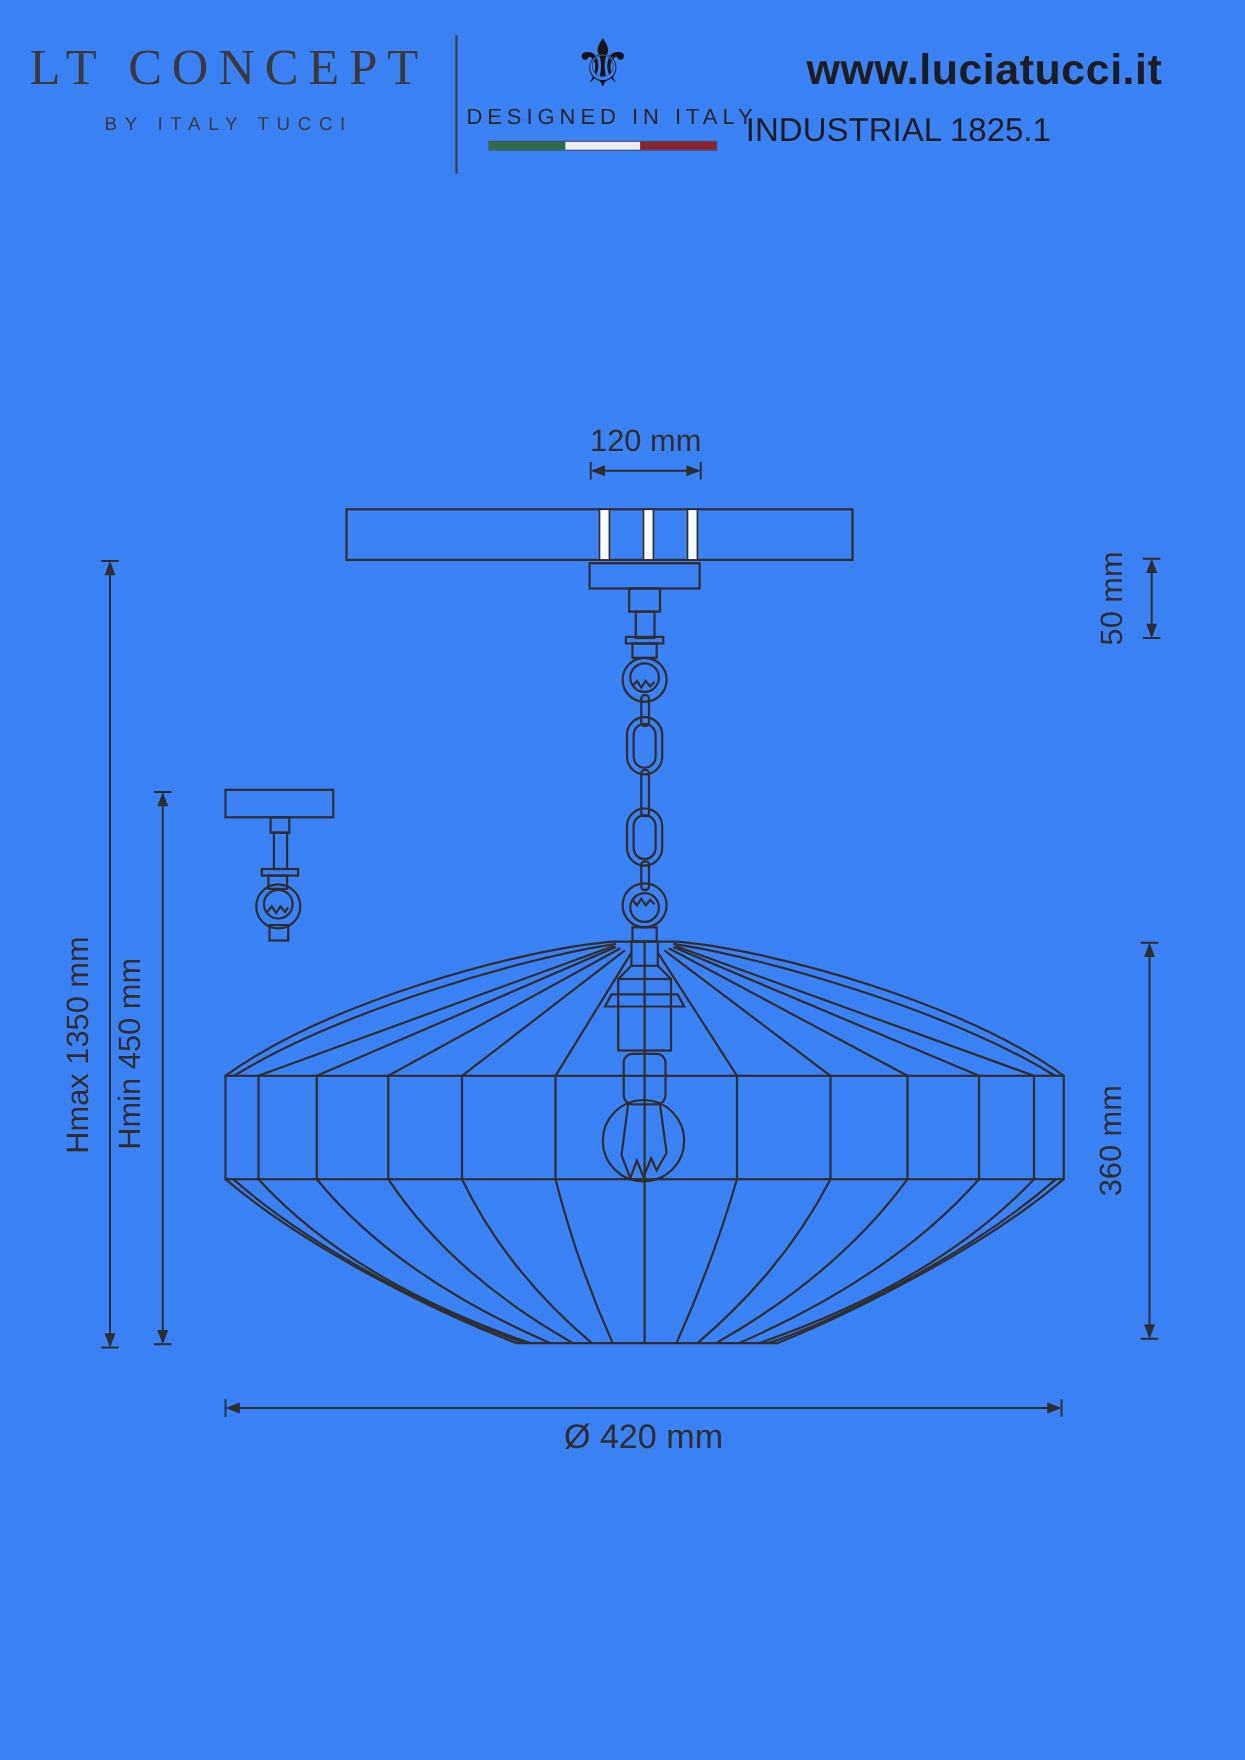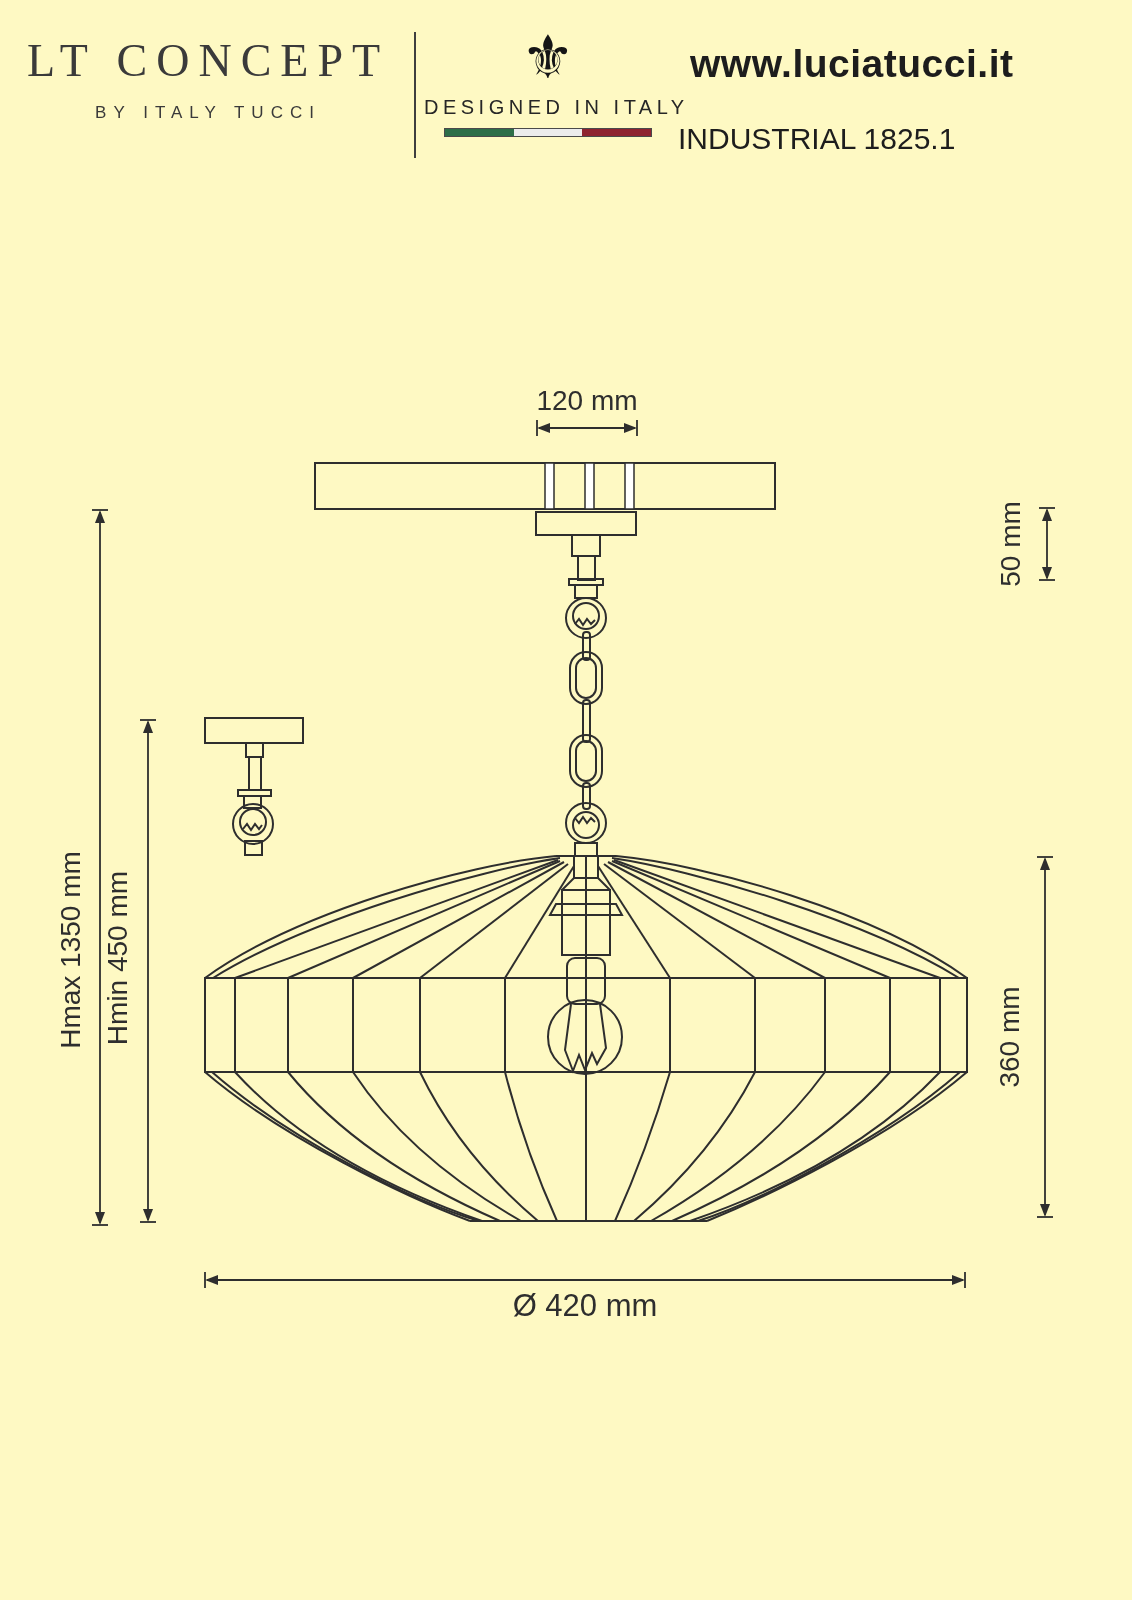--- a/index.html
+++ b/index.html
@@ -1,31 +1,31 @@
 <!DOCTYPE html>
 <html style="--ink: #2e2e2e;"><head>
 <meta charset="utf-8">
 <style>
   html,body{margin:0;padding:0;background:#ffffff;}
-  .page{position:relative;width:1132px;height:1600px;background:#fef9c3;overflow:hidden;
+  .page{position:relative;width:1132px;height:1600px;background:#3b82f6;overflow:hidden;
         font-family:"Liberation Sans",sans-serif;color:#222;}
   
   .brand{position:absolute;left:22px;top:34px;width:372px;text-align:center;}
   .brand-title{font-family:"Liberation Serif",serif;font-size:46px;letter-spacing:9px;
                color:#3a3a3a;white-space:nowrap;}
   .brand-sub{margin-top:16px;font-size:17px;letter-spacing:7px;color:#3a3a3a;white-space:nowrap;}
   .v-divider{position:absolute;left:414px;top:32px;width:2px;height:126px;background:#3f3f3f;}
   .designed{position:absolute;left:424px;top:26px;width:248px;text-align:center;}
   .fleur{font-size:60px;line-height:64px;color:#151515;}
   .designed-label{margin-top:6px;font-size:20px;letter-spacing:4.5px;color:#262626;white-space:nowrap;}
   .flag{width:206px;height:7px;margin:9px auto 0;display:flex;border:1px solid #4a4a4a;box-sizing:content-box;}
   .flag span{flex:1;display:block;}
-  .website{position:absolute;left:690px;top:42px;width:410px;text-align:left;
+  .website{position:absolute;left:690px;top:42px;width:410px;text-align:center;
            font-size:39px;font-weight:bold;color:#1d1d1d;letter-spacing:0.5px;white-space:nowrap;}
-  .model{position:absolute;left:678px;top:102px;font-size:30px;color:#1d1d1d;white-space:nowrap;margin-top:20px;}
+  .model{position:absolute;left:678px;top:102px;font-size:30px;color:#1d1d1d;white-space:nowrap;}
   
   .drawing{position:absolute;left:0;top:0;}
   .drawing line,.drawing path,.drawing rect,.drawing circle{stroke:var(--ink,#2e2e2e);fill:none;stroke-width:2;}
   .drawing .thin{stroke-width:1.5;}
   .drawing .dim{stroke-width:1.8;}
   .drawing .arr{fill:var(--ink,#2e2e2e);stroke:none;}
   .drawing rect.white{fill:#ffffff;stroke-width:1.5;}
   .drawing text{stroke:none;fill:var(--ink,#2e2e2e);font-family:"Liberation Sans",sans-serif;
                 font-size:28px;}
   .drawing text.big{font-size:31px;}

